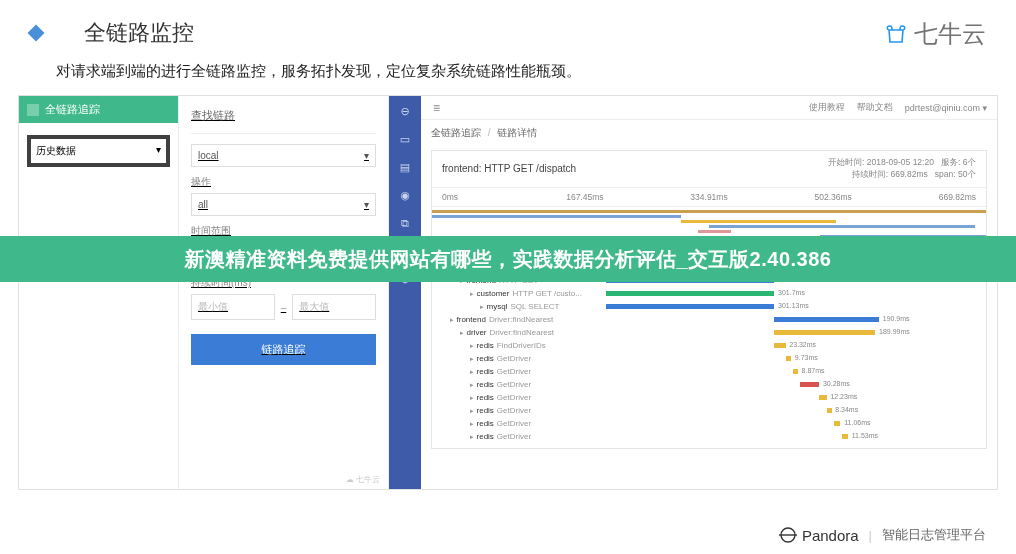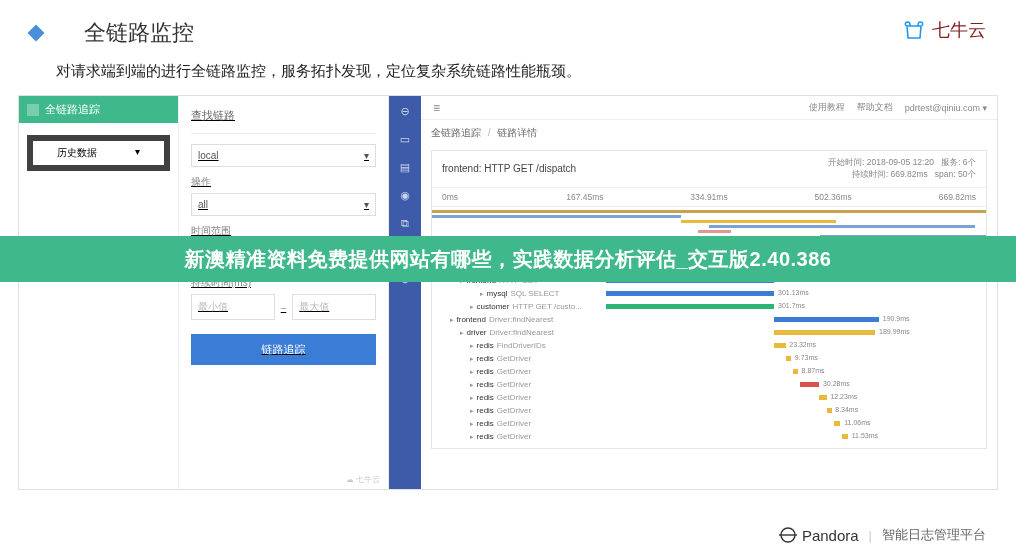--- a/index.html
+++ b/index.html
@@ -1,31 +1,31 @@
 <!DOCTYPE html>
 <html><head>
 <meta charset="utf-8">
 <style>
 * { margin: 0; padding: 0; box-sizing: border-box; font-family: -apple-system, "PingFang SC", "Microsoft YaHei", sans-serif; }
 body { width: 1016px; height: 554px; background: #fff; position: relative; overflow: hidden; }
 
 .slide-header { display: flex; align-items: center; padding: 18px 30px 8px 30px; gap: 28px; }
 .diamond { width: 12px; height: 12px; background: #4a90d9; transform: rotate(45deg); margin-right: 14px; }
 .slide-title { font-size: 22px; color: #333; font-weight: 500; }
-.brand-logo { position: absolute; top: 18px; right: 30px; display: flex; align-items: center; color: #7f1d1d; font-size: 18px; font-weight: 500; }
+.brand-logo { position: absolute; top: 18px; right: 30px; display: flex; align-items: center; color: #737373; font-size: 24px; font-weight: 500; }
 .brand-logo svg { margin-right: 6px; }
 .subtitle { padding: 6px 56px 14px; font-size: 15px; color: #222; }
 
 .app-shot { position: relative; margin: 0 18px; height: 395px; background: #f5f5f5; border: 1px solid #e0e0e0; display: flex; }
 
 .left-col { width: 160px; background: #fff; border-right: 1px solid #eee; }
 .left-header { background: #3fb98c; color: #fff; font-size: 11px; padding: 6px 8px; display: flex; align-items: center; gap: 6px; }
 .left-header .sq { width: 12px; height: 12px; background: rgba(255,255,255,0.3); display: inline-block; }
 .left-body { padding: 12px 8px; }
-.sel-box { border: 6px solid #404040; font-size: 10px; padding: 5px 24px; display: flex; justify-content: space-between; background: #fff; }
+.sel-box { border: 4px solid #404040; font-size: 10px; padding: 5px 5px; display: flex; justify-content: space-between; background: #fff; }
 
 .search-col { width: 210px; background: #fff; border-right: 1px solid #eee; padding: 8px 12px; }
 .search-title { font-size: 11px; color: #666; padding: 4px 0 10px; border-bottom: 1px solid #eee; margin-bottom: 10px; }
 .fld-label { font-size: 10px; color: #888; margin: 8px 0 4px; }
 .fld-input { width: 100%; border: 1px solid #ddd; font-size: 10px; padding: 5px 6px; background: #fff; color: #555; display: flex; justify-content: space-between; }
 .dur-row { display: flex; align-items: center; gap: 6px; }
 .dur-row .fld-input { flex: 1; color: #bbb; }
 .dur-sep { font-size: 10px; color: #999; }
 .trace-btn { width: 100%; background: #3a7cd6; color: #fff; font-size: 11px; padding: 8px; text-align: center; margin-top: 14px; cursor: pointer; }
 
@@ -202,39 +202,39 @@
               <span class="tw">▸</span>
               <span class="svc">frontend</span>
               <span class="op">HTTP GET</span>
             </div>
             <div class="span-gantt">
               <div class="span-bar" style="left: 0%; width: 45%; background: rgb(58, 124, 214);"></div>
               <div class="span-time" style="left: 46%;">302.65ms</div>
             </div>
           </div>
           <div class="span-row">
+            <div class="span-label" style="padding-left: 34px;">
+              <span class="tw">▸</span>
+              <span class="svc">customer</span>
+              <span class="op">HTTP GET /custo...</span>
+            </div>
+            <div class="span-gantt">
+              <div class="span-bar" style="left: 0%; width: 45%; background: rgb(43, 182, 115);"></div>
+              <div class="span-time" style="left: 46%;">301.7ms</div>
+            </div>
+          </div>
+          <div class="span-row">
             <div class="span-label" style="padding-left: 44px;">
               <span class="tw">▸</span>
               <span class="svc">mysql</span>
               <span class="op">SQL SELECT</span>
             </div>
             <div class="span-gantt">
               <div class="span-bar" style="left: 0%; width: 45%; background: rgb(58, 124, 214);"></div>
               <div class="span-time" style="left: 46%;">301.13ms</div>
-            </div>
-          </div>
-          <div class="span-row">
-            <div class="span-label" style="padding-left: 34px;">
-              <span class="tw">▸</span>
-              <span class="svc">customer</span>
-              <span class="op">HTTP GET /custo...</span>
-            </div>
-            <div class="span-gantt">
-              <div class="span-bar" style="left: 0%; width: 45%; background: rgb(43, 182, 115);"></div>
-              <div class="span-time" style="left: 46%;">301.7ms</div>
             </div>
           </div>
           <div class="span-row">
             <div class="span-label" style="padding-left: 14px;">
               <span class="tw">▸</span>
               <span class="svc">frontend</span>
               <span class="op">Driver:findNearest</span>
             </div>
             <div class="span-gantt">
               <div class="span-bar" style="left: 45%; width: 28%; background: rgb(58, 124, 214);"></div>

